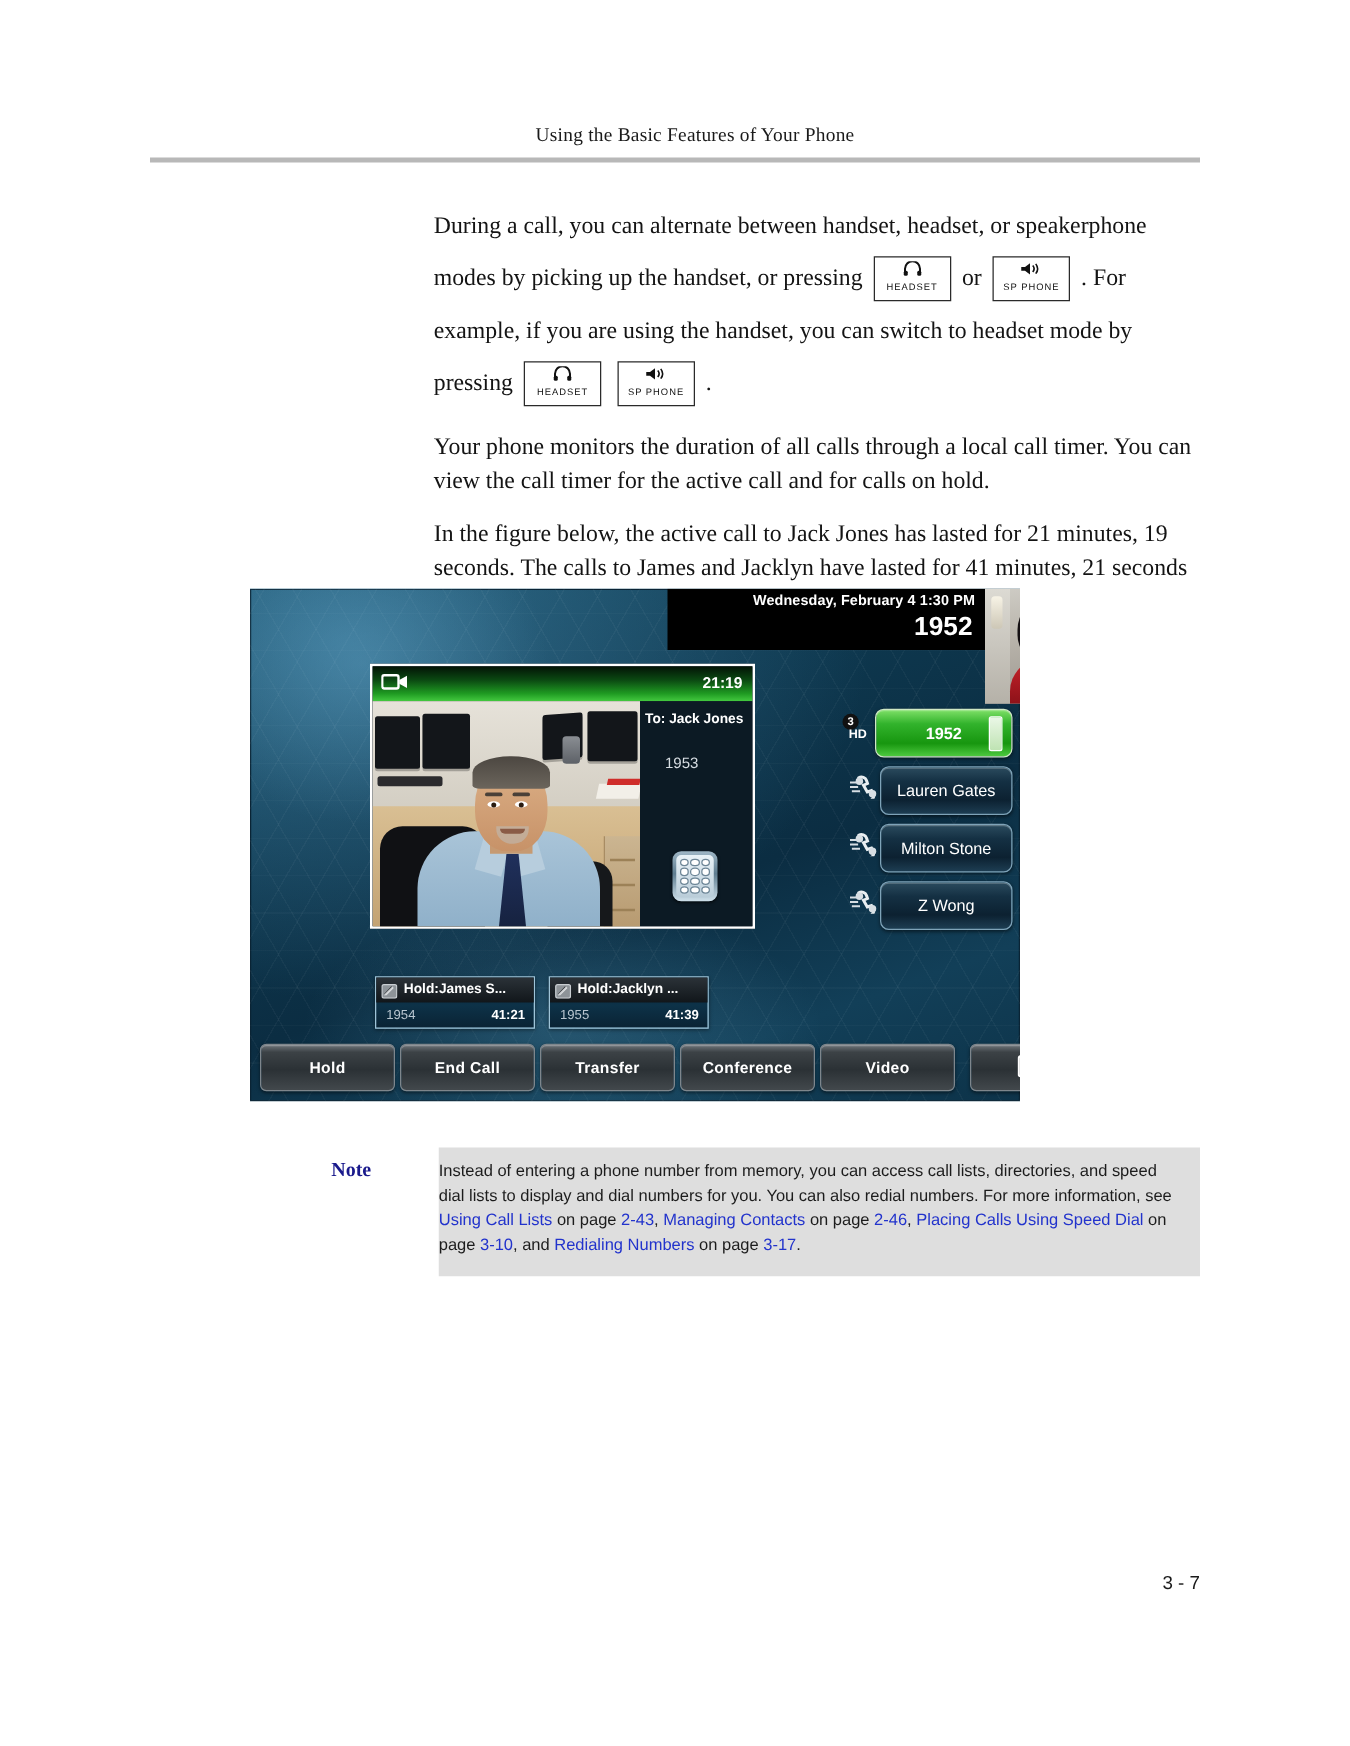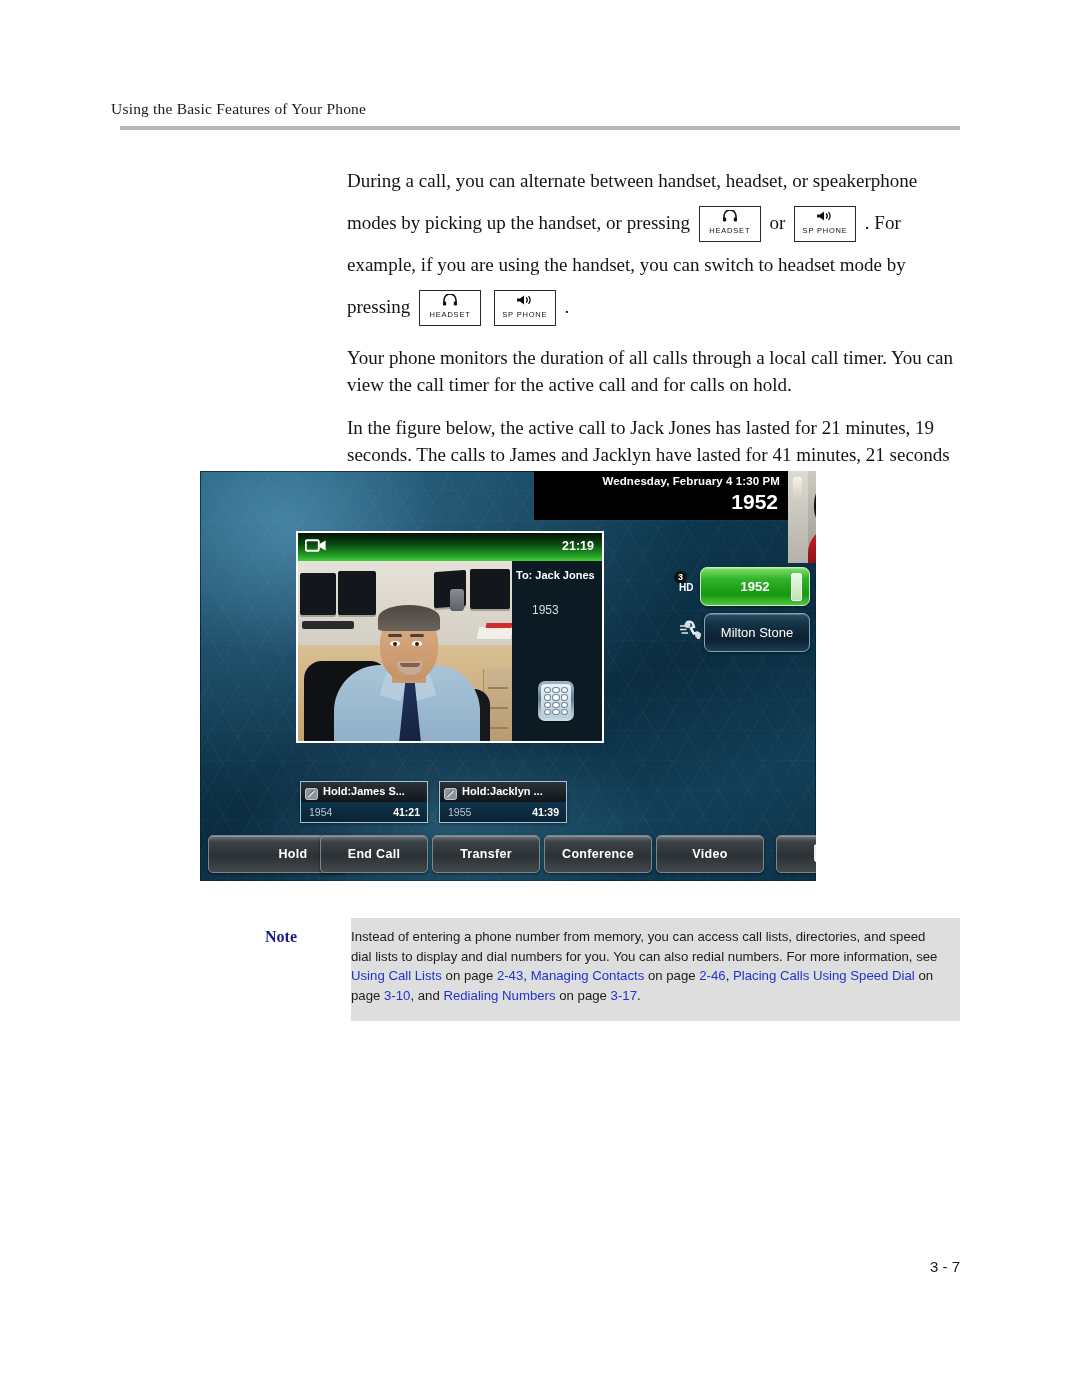--- a/index.html
+++ b/index.html
@@ -10,22 +10,22 @@
     width: 1080px; height: 1397px;
     position: relative;
     font-family: "Liberation Serif", serif;
     color: #000;
     overflow: hidden;
   }
 
   
   #page-header {
     position: absolute;
-    left: 111px; top: 100px; width: 840px;
-    text-align: left;
+    left: 136px; top: 100px; width: 840px;
+    text-align: center;
   }
   #page-header .hdr-text {
     font-family: "Liberation Serif", serif;
     font-size: 15.5px;
     letter-spacing: 0.2px;
     color: #1a1a1a;
   }
   #header-rule {
     position: absolute;
     left: 120px; top: 126px;
@@ -311,21 +311,21 @@
     border-radius: 5px;
     background: linear-gradient(180deg,#6f757a 0%, #3c4246 16%, #2b3135 55%, #42484c 100%);
     border: 1px solid #7e868c;
     box-shadow: 0 1px 3px rgba(0,0,0,0.5), inset 0 1px 0 rgba(255,255,255,0.25);
     color:#fff;
     display:flex; align-items:center; justify-content:center;
     font-family:"Liberation Sans", sans-serif;
     font-size: 12.5px; font-weight: bold;
     letter-spacing:0.3px;
   }
-  #sk-0 { left: 0px;   width: 106px; padding-left: 31px; }
+  #sk-0 { left: 0px;   width: 106px; }
   #sk-1 { left: 112px; width: 106px; }
   #sk-2 { left: 224px; width: 106px; }
   #sk-3 { left: 336px; width: 106px; }
   #sk-4 { left: 448px; width: 106px; }
   #sk-more { left: 568px; width: 94px; }
 
   
   #line-keys {
     position: absolute; right: 4px; top: 92px; width: 138px;
   }
@@ -602,39 +602,69 @@
       <span class="hd-badge">
         <span class="num">3</span>
         <span class="hd">HD</span>
       </span>
       <div class="line-key active">
         <span>1952</span>
         <span class="slot"></span>
       </div>
     </div>
 
-
-
     <div class="line-key-row">
       <span class="lk-icon">
         <svg width="26" height="20" viewBox="0 0 26 20" aria-hidden="true">
           <path d="M7 3.2 c2.4 -1.4 5.4 -0.2 6.2 2.2 l0.8 2.4 -3.2 1.4 3 5.4 3.4 -1.2 1.2 2.2 c1.2 2.2 0.2 5 -2.2 6" fill="none" stroke="#e9eef1" stroke-width="2.4" stroke-linecap="round"></path>
           <circle cx="7.5" cy="6" r="3" fill="#d7dee3"></circle>
           <circle cx="18" cy="16" r="3" fill="#d7dee3"></circle>
           <path d="M0 7 H5" stroke="#d7dee3" stroke-width="1.6"></path>
           <path d="M0 10.5 H6.5" stroke="#d7dee3" stroke-width="1.6"></path>
           <path d="M1.5 14 H8" stroke="#d7dee3" stroke-width="1.6"></path>
         </svg>
       </span>
       <div class="line-key">
+        <span>Lauren Gates</span>
+      </div>
+    </div>
+
+
+    <div class="line-key-row">
+      <span class="lk-icon">
+        <svg width="26" height="20" viewBox="0 0 26 20" aria-hidden="true">
+          <path d="M7 3.2 c2.4 -1.4 5.4 -0.2 6.2 2.2 l0.8 2.4 -3.2 1.4 3 5.4 3.4 -1.2 1.2 2.2 c1.2 2.2 0.2 5 -2.2 6" fill="none" stroke="#e9eef1" stroke-width="2.4" stroke-linecap="round"></path>
+          <circle cx="7.5" cy="6" r="3" fill="#d7dee3"></circle>
+          <circle cx="18" cy="16" r="3" fill="#d7dee3"></circle>
+          <path d="M0 7 H5" stroke="#d7dee3" stroke-width="1.6"></path>
+          <path d="M0 10.5 H6.5" stroke="#d7dee3" stroke-width="1.6"></path>
+          <path d="M1.5 14 H8" stroke="#d7dee3" stroke-width="1.6"></path>
+        </svg>
+      </span>
+      <div class="line-key">
         <span>Milton Stone</span>
       </div>
     </div>
 
 
+    <div class="line-key-row">
+      <span class="lk-icon">
+        <svg width="26" height="20" viewBox="0 0 26 20" aria-hidden="true">
+          <path d="M7 3.2 c2.4 -1.4 5.4 -0.2 6.2 2.2 l0.8 2.4 -3.2 1.4 3 5.4 3.4 -1.2 1.2 2.2 c1.2 2.2 0.2 5 -2.2 6" fill="none" stroke="#e9eef1" stroke-width="2.4" stroke-linecap="round"></path>
+          <circle cx="7.5" cy="6" r="3" fill="#d7dee3"></circle>
+          <circle cx="18" cy="16" r="3" fill="#d7dee3"></circle>
+          <path d="M0 7 H5" stroke="#d7dee3" stroke-width="1.6"></path>
+          <path d="M0 10.5 H6.5" stroke="#d7dee3" stroke-width="1.6"></path>
+          <path d="M1.5 14 H8" stroke="#d7dee3" stroke-width="1.6"></path>
+        </svg>
+      </span>
+      <div class="line-key">
+        <span>Z Wong</span>
+      </div>
+    </div>
 
   </div>
 </div>
 
 <div id="note-block">
   <div id="note-label">Note</div>
   <div id="note-body-box">
     <div id="note-text"><span>Instead of entering a phone number from memory, you can access call lists, directories, and speed dial lists to display and dial numbers for you. You can also redial numbers. For more information, see </span><span class="xref">Using Call Lists</span><span> on page </span><span class="xref">2-43</span><span>, </span><span class="xref">Managing Contacts</span><span> on page </span><span class="xref">2-46</span><span>, </span><span class="xref">Placing Calls Using Speed Dial</span><span> on page </span><span class="xref">3-10</span><span>, and </span><span class="xref">Redialing Numbers</span><span> on page </span><span class="xref">3-17</span><span>.</span></div>
   </div>
 </div>

